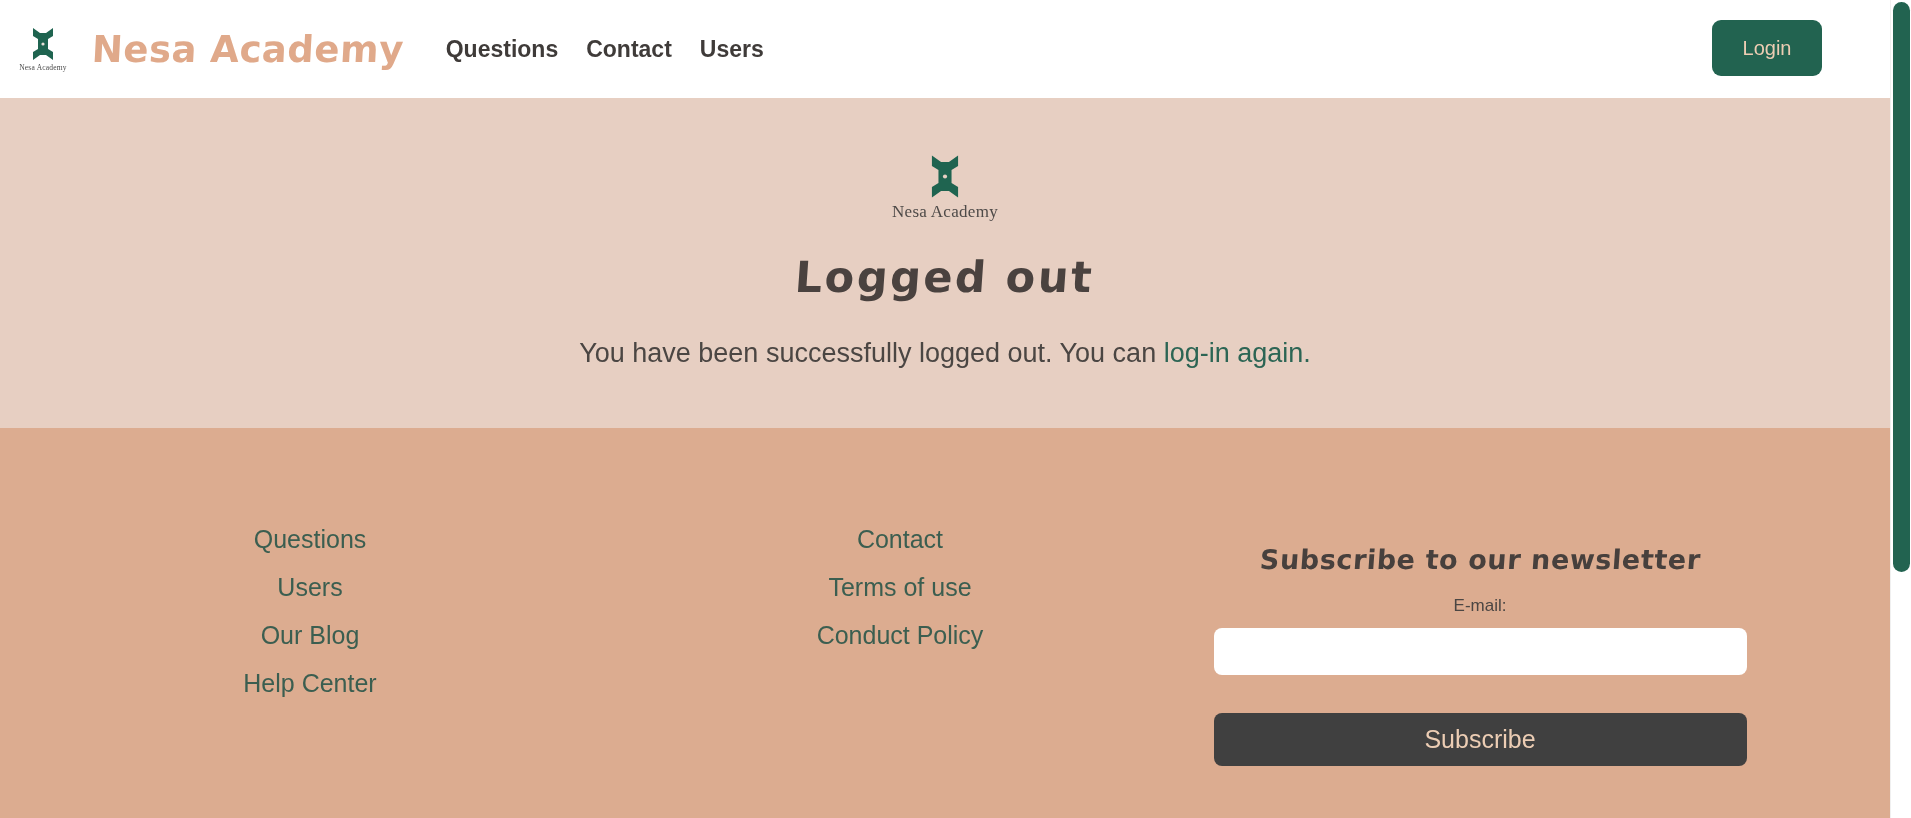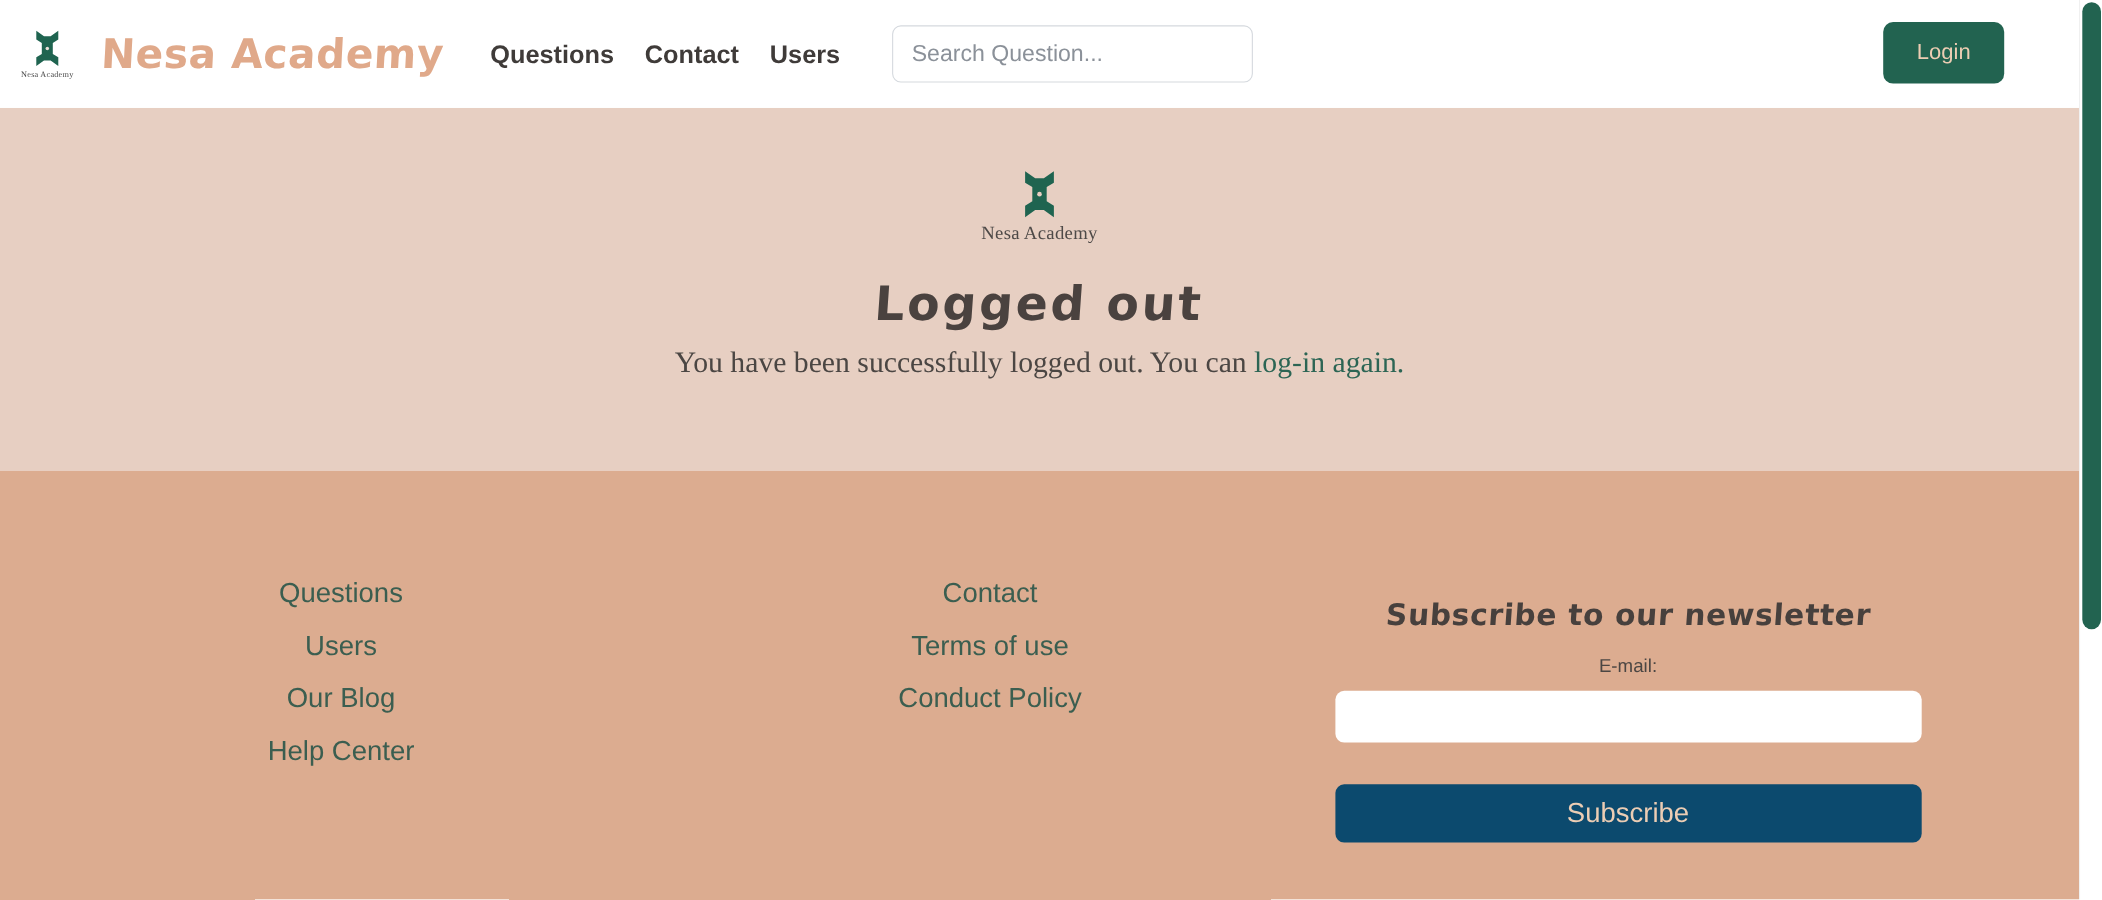--- a/index.html
+++ b/index.html
@@ -159,24 +159,24 @@
     font-family: "DejaVu Sans", sans-serif;
     font-size: 43px;
     font-weight: 700;
     color: #4a423f;
     letter-spacing: 2.5px;
     transform: skewX(-4deg);
     margin-top: 30px;
   }
 
   .hero-sub {
-    font-family: Liberation Serif, serif;
+    font-family: Liberation Sans, sans-serif;
     font-size: 27px;
     color: #4b4643;
-    margin-top: 12px;
+    margin-top: 36px;
   }
 
   .hero-sub .link {
     color: #2c6554;
     cursor: pointer;
     text-decoration: none;
   }
 
   
   .footer {
@@ -241,21 +241,21 @@
     font-family: "Liberation Sans", sans-serif;
     font-size: 22px;
     color: #3f3b39;
     outline: none;
   }
 
   .subscribe-button {
     width: 533px;
     height: 53px;
     margin-top: 38px;
-    background: #0c4a6e;
+    background: #404040;
     color: #eccdb4;
     border: none;
     border-radius: 8px;
     font-family: "Liberation Sans", sans-serif;
     font-size: 25px;
     cursor: pointer;
   }
 
   
   .scrollbar-track {
@@ -298,23 +298,20 @@
 
         <div class="brand-title">Nesa Academy</div>
       </div>
 
       <div class="nav-links">
         <a class="nav-link">Questions</a>
         <a class="nav-link">Contact</a>
         <a class="nav-link">Users</a>
       </div>
 
-      <div class="search-wrap">
-        <input class="search-input" type="text" placeholder="Search Question..." style="">
-      </div>
 
       <button class="login-button">Login</button>
     </div>
 
     <div class="hero">
       <div class="hero-logo">
         <svg width="34" height="45" viewBox="0 0 26 34" aria-hidden="true">
           <path d="M3 1 L10 6 L16 6 L23 1 L23 9 L18 12 L18 22 L23 25 L23 33 L16 28 L10 28 L3 33 L3 25 L8 22 L8 12 L3 9 Z" fill="#1f6450"></path>
           <circle cx="13" cy="17" r="1.6" fill="#e7cfc2"></circle>
         </svg>

